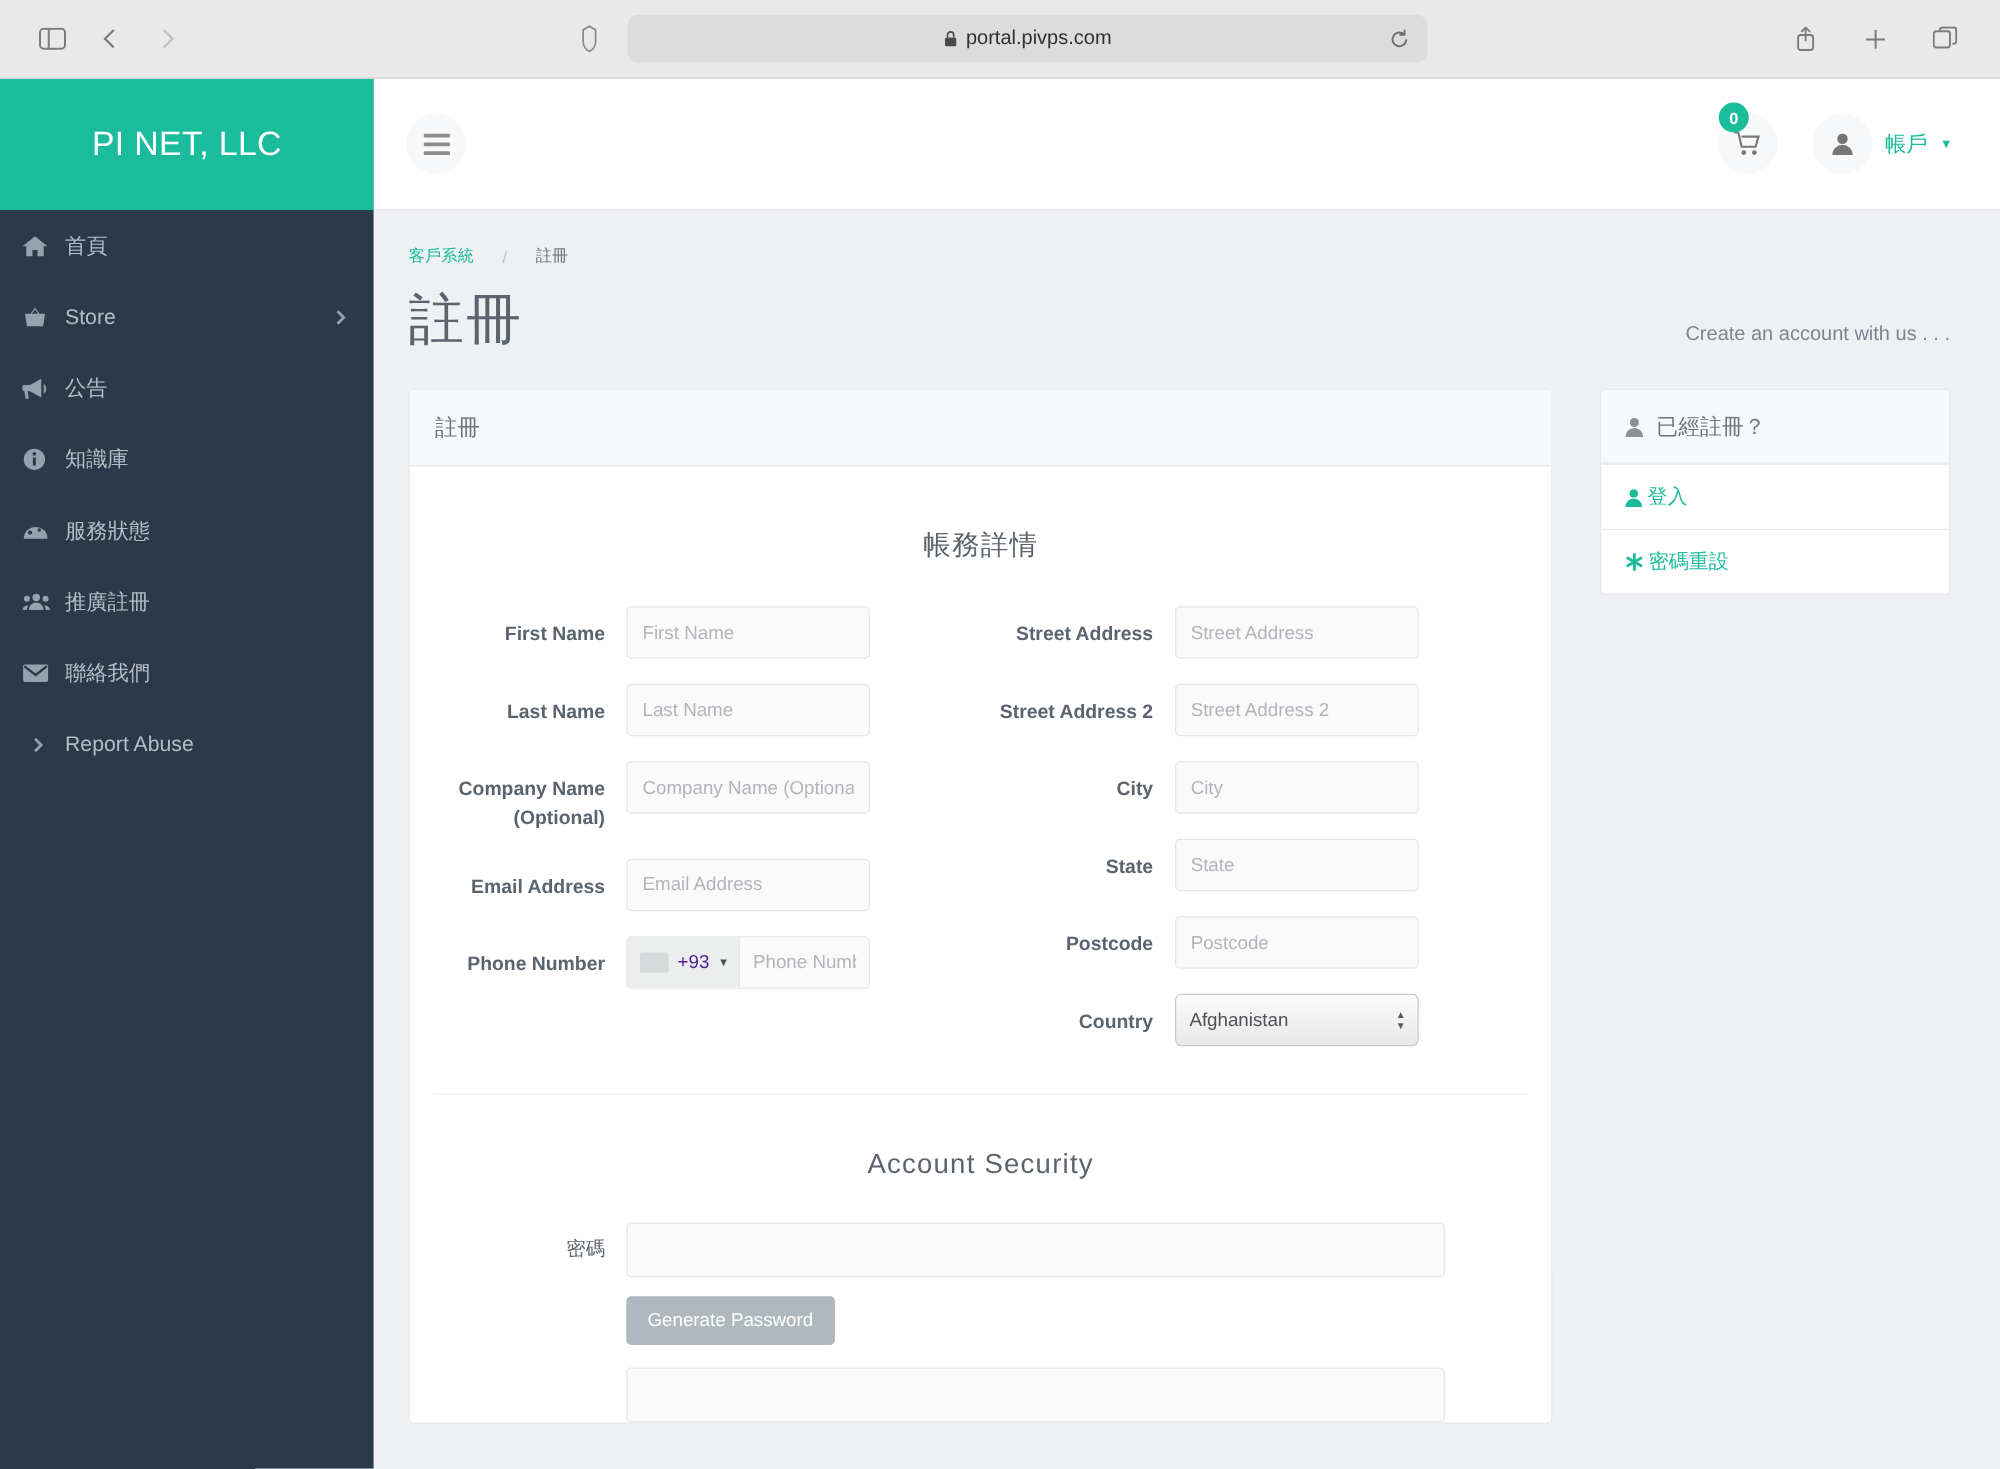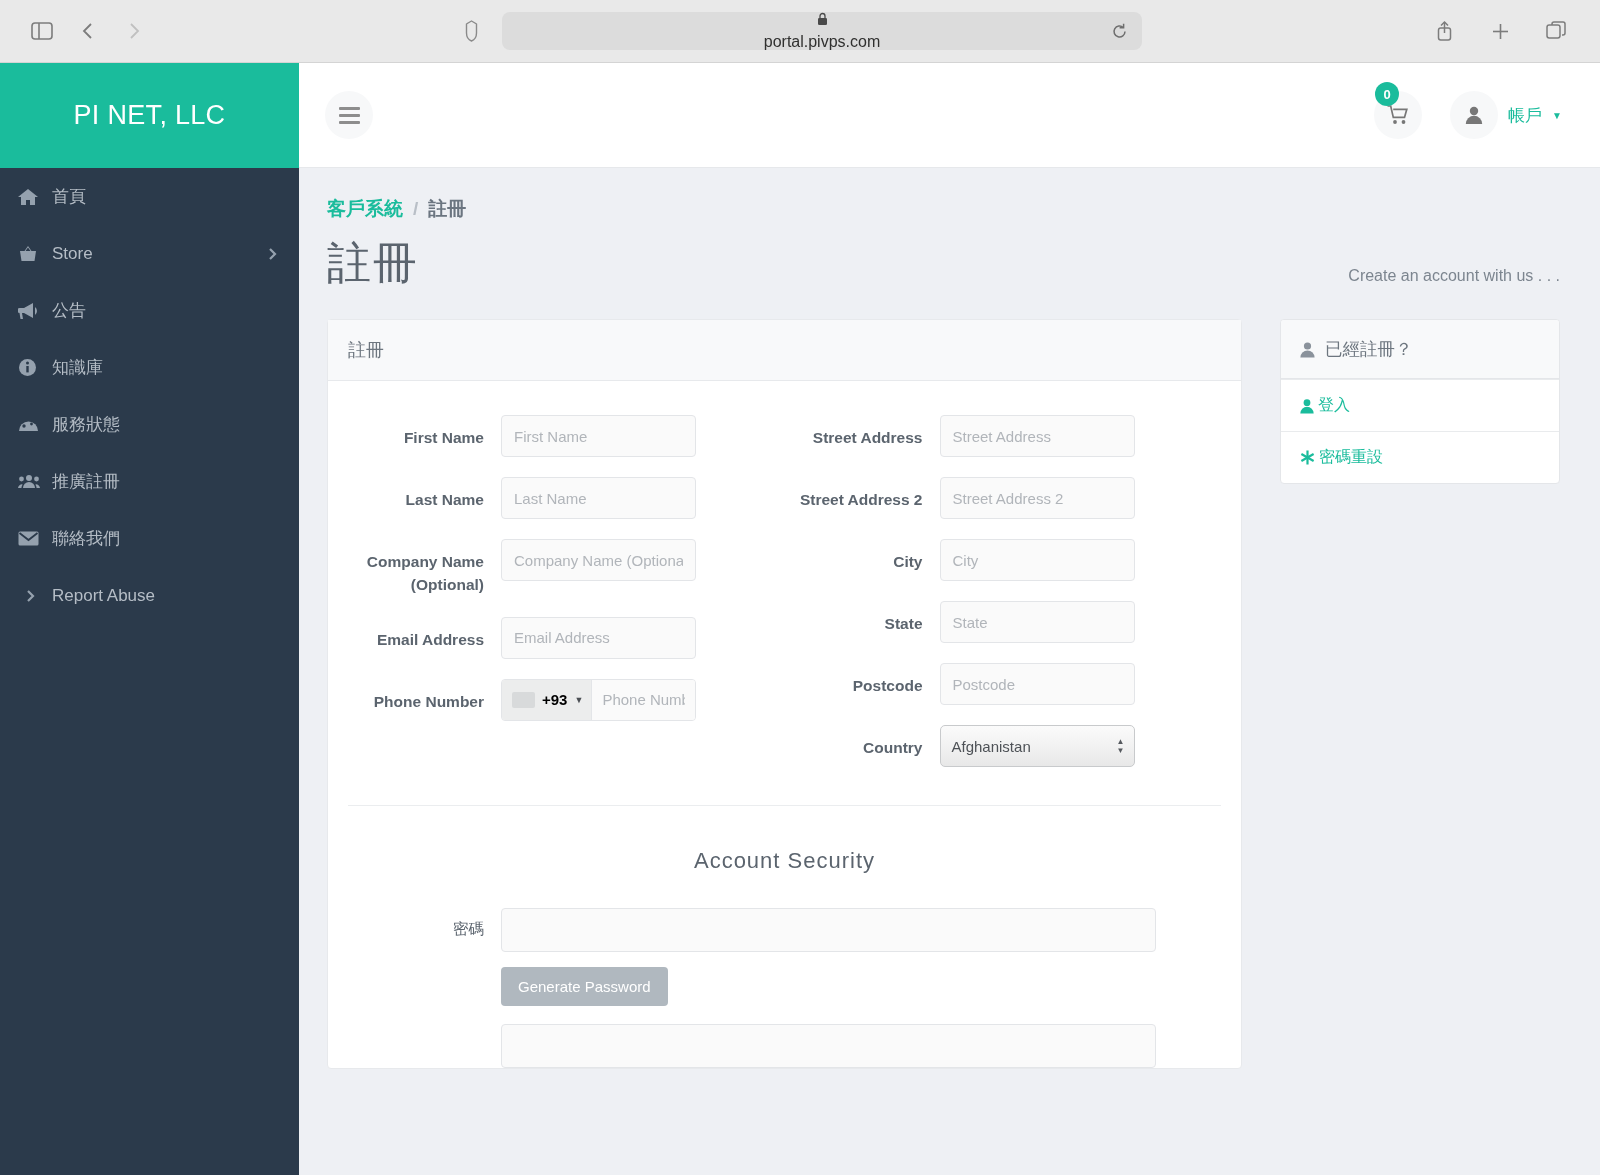--- a/index.html
+++ b/index.html
@@ -27,21 +27,21 @@
   .url-wrap {
     position: absolute; left: 50%; transform: translateX(-50%);
     display: flex; align-items: center; gap: 18px;
   }
   .shield-btn { color: #8a8a8a; width: 26px; display:flex; justify-content:center;}
   .url-field {
     width: 640px; height: 38px; background: #dcdcdc; border-radius: 8px;
     display: flex; align-items: center; justify-content: center;
     position: relative;
   }
-  .url-inner { display: flex; align-items: center; gap: 7px; flex-direction: column; }
+  .url-inner { display: flex; align-items: center; gap: 7px; }
   .url-text { font-size: 16px; color: #30302f; }
   .lock-icon { color: #4a4a4a; display:flex; }
   .reload-icon { position: absolute; right: 14px; color: #6e6e6e; display:flex;}
   .chrome-right {
     position: absolute; right: 24px; display: flex; align-items: center; gap: 16px;
   }
 
   
   .app { display: flex; width: 1600px; height: 1112px; }
 
@@ -90,21 +90,21 @@
     position: absolute; top: -9px; left: 1px; min-width: 24px; height: 24px;
     border-radius: 12px; background: #1abc9c; color: #fff; font-size: 13px;
     display: flex; align-items: center; justify-content: center; padding: 0 6px;
     font-weight: bold;
   }
   .account { display: flex; align-items: center; gap: 10px; cursor: pointer; }
   .account .acc-label { color: #1abc9c; font-size: 17px; }
   .acc-caret { color: #1abc9c; font-size: 10px; }
 
   .page-body { padding: 28px 40px 0 28px; }
-  .breadcrumb { font-size: 19px; display: flex; gap: 10px; align-items: center; font-weight: bold; }
+  .breadcrumb { font-size: 13px; display: flex; gap: 23px; align-items: center; }
   .breadcrumb .bc-link { color: #1abc9c; cursor: pointer; }
   .breadcrumb .bc-sep { color: #b9bfc7; }
   .breadcrumb .bc-current { color: #6b7580; }
 
   .title-row { display: flex; align-items: flex-end; margin-top: 12px; }
   .page-title { font-size: 44px; color: #5b646e; font-weight: normal; letter-spacing: 2px; }
   .tagline { margin-left: auto; font-size: 16px; color: #7c858f; padding-bottom: 8px; }
 
   .cols { display: flex; gap: 38px; margin-top: 26px; align-items: flex-start; }
   .main-col { flex: 1; }
@@ -142,21 +142,21 @@
 
   .phone-wrap {
     display: flex; width: 100%; height: 42px; border: 1px solid #e3e5e8;
     border-radius: 4px; overflow: hidden; background: #fafafa;
   }
   .phone-cc {
     display: flex; align-items: center; gap: 7px; padding: 0 8px 0 10px;
     background: #eceded; border-right: 1px solid #e3e5e8; cursor: pointer;
   }
   .flag-box { width: 23px; height: 16px; background: #d8dadb; border-radius: 2px; }
-  .cc-text { font-size: 15px; color: #000000; font-weight: bold; }
+  .cc-text { font-size: 15px; color: #4c1d95; font-weight: normal; }
   .cc-caret { font-size: 9px; color: #4b4f54; }
   .phone-inp { flex: 1; border: 0; background: #fafafa; padding: 0 10px; font-size: 15px; color: #55595e; font-family: inherit; min-width: 0; }
   .phone-inp::placeholder { color: #b1b5ba; }
 
   .sel {
     width: 100%; height: 42px; border: 1px solid #c8cacc; border-radius: 5px;
     background: linear-gradient(#fbfbfb, #e8e8e8);
     padding: 0 26px 0 11px; font-size: 15px; color: #4e5257;
     font-family: inherit; -webkit-appearance: none; appearance: none;
     position: relative; text-align: left;
@@ -415,20 +415,21 @@
         <div class="tagline">Create an account with us . . .</div>
       </div>
 
       <div class="cols">
 
         <div class="main-col">
           <div class="panel">
             <div class="panel-head">註冊</div>
             <div class="panel-body">
 
+              <h2 class="section-title">帳務詳情</h2>
 
               <div class="form-grid">
 
                 <div class="form-col">
 
                   <div class="fgroup">
                     <label class="flabel">First Name</label>
                     <div class="fctrl">
                       <input class="inp" type="text" placeholder="First Name" value="" style="">
                     </div>

